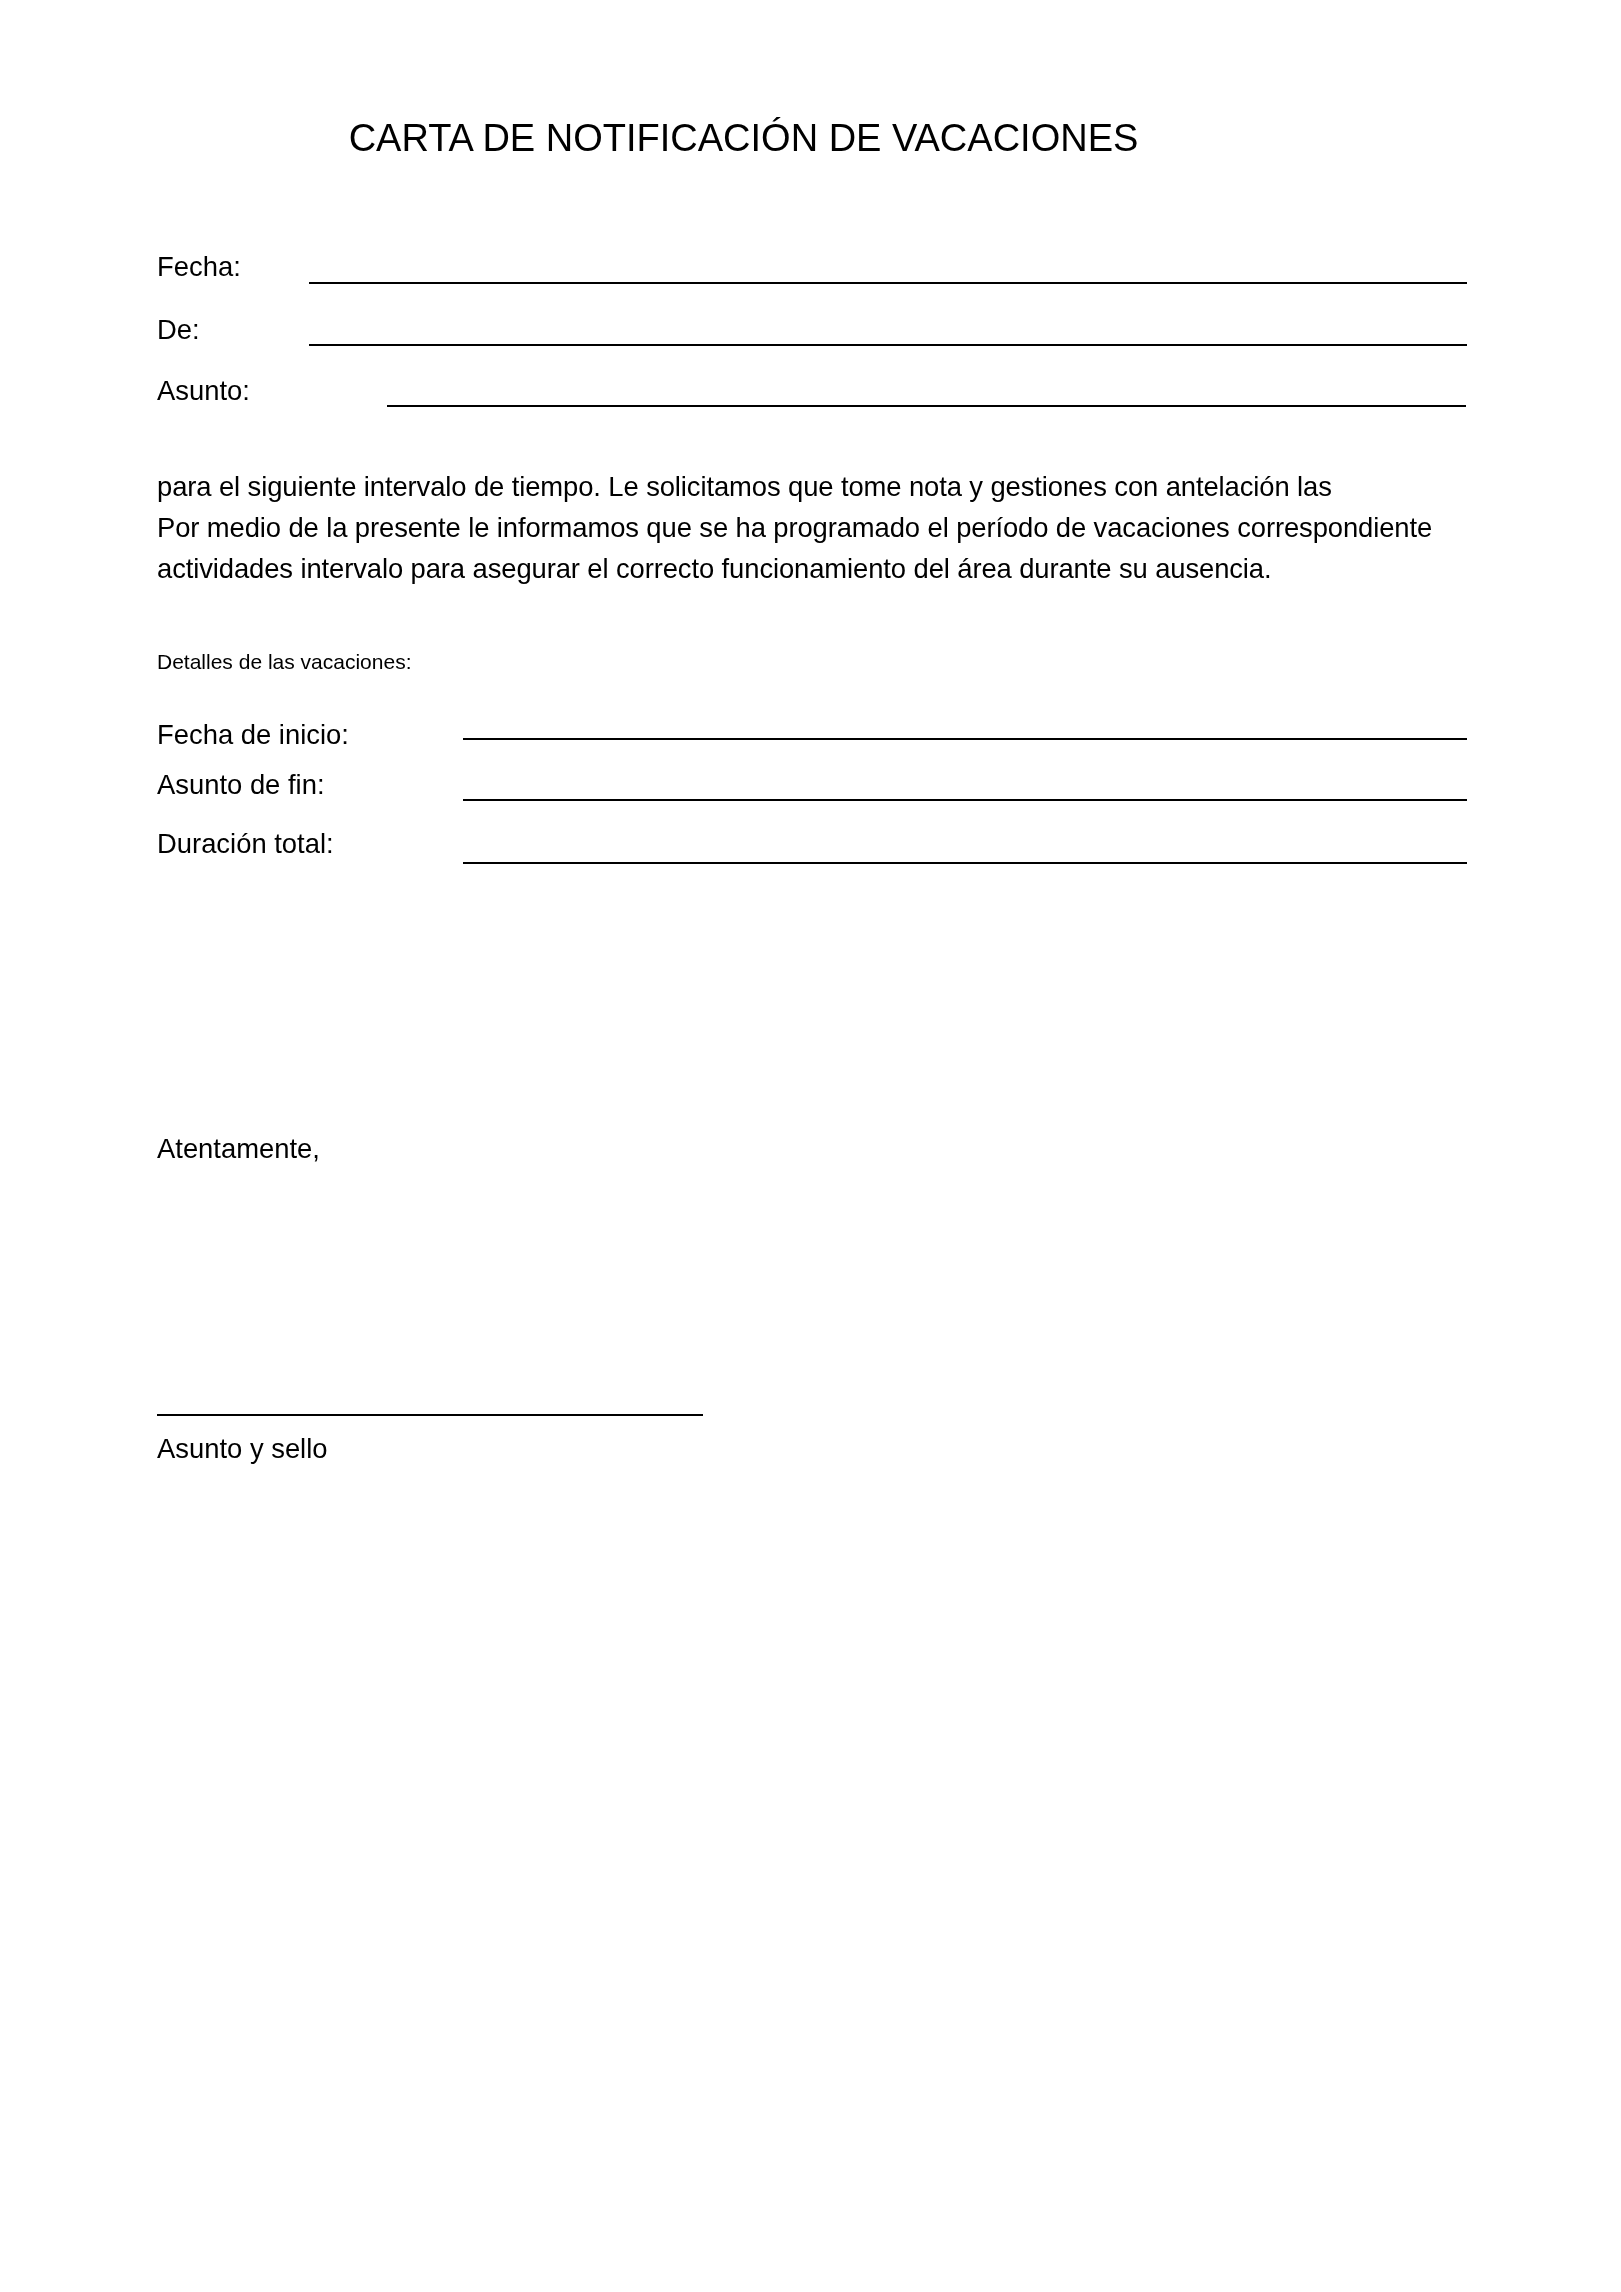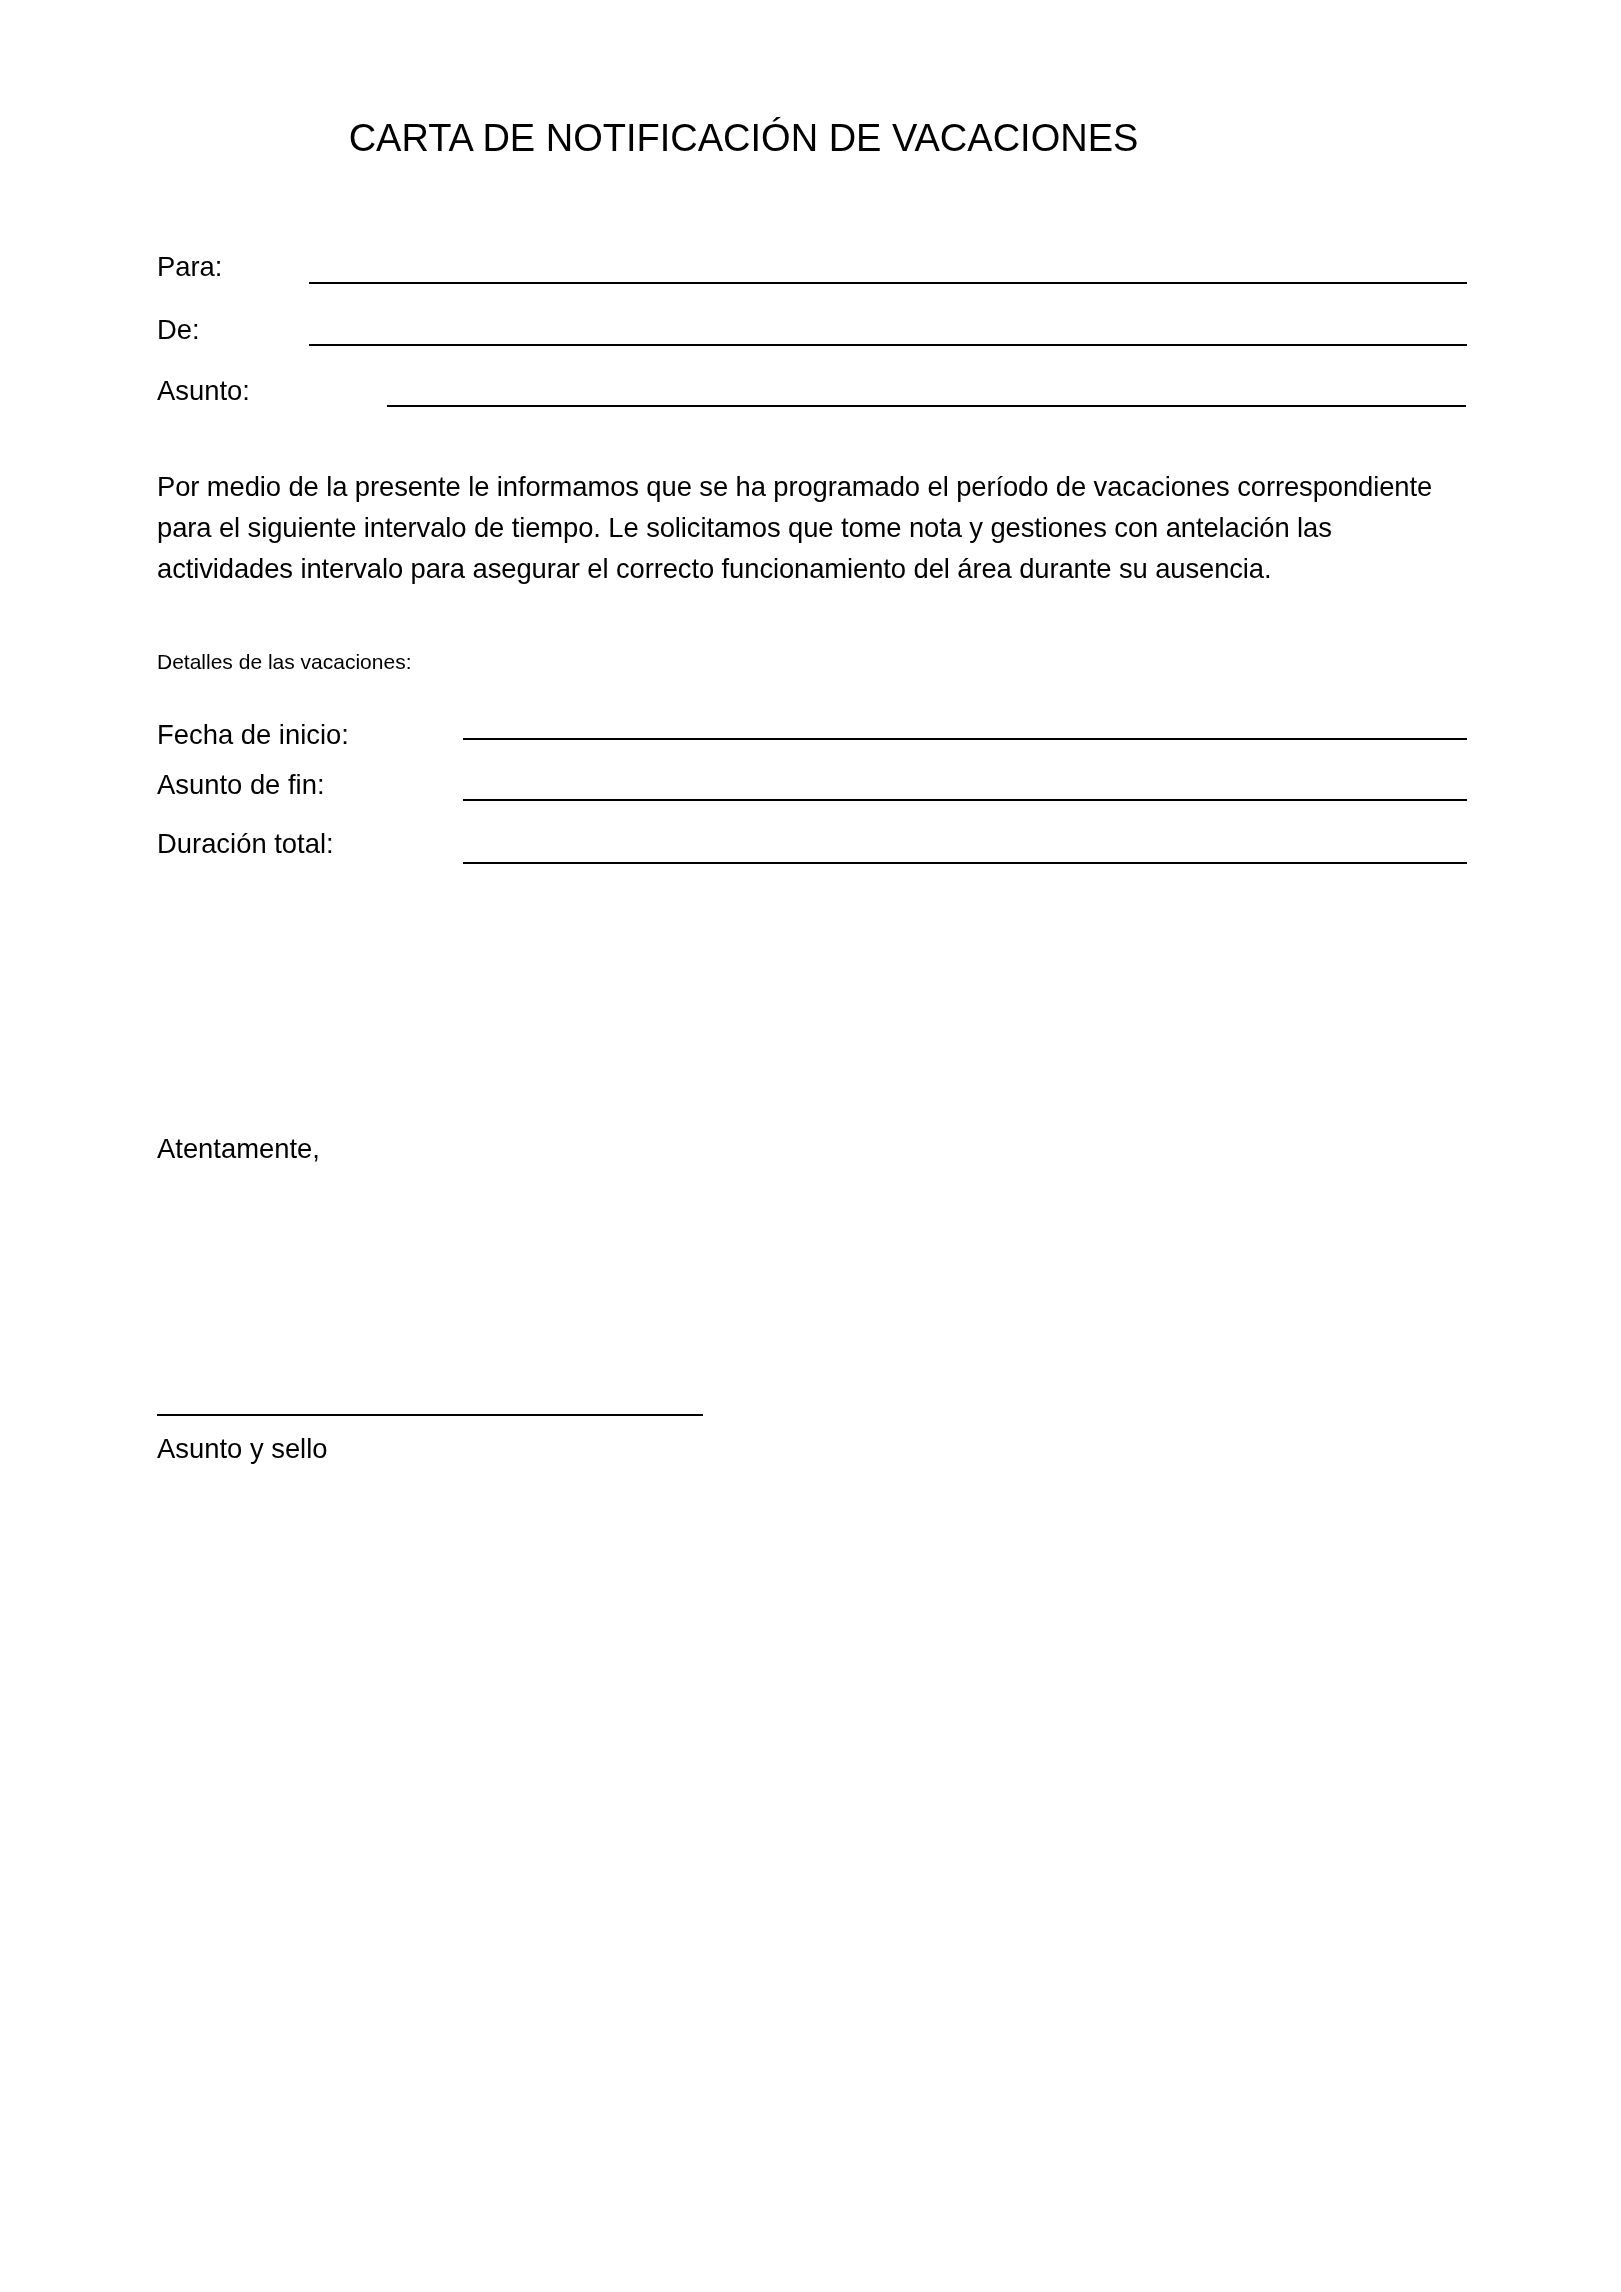--- a/index.html
+++ b/index.html
@@ -64,32 +64,32 @@
     border-bottom: 2.9px solid #000000;
   }
 </style>
 </head>
 <body>
 
 <div class="page">
 
   <div class="doc-title">CARTA DE NOTIFICACIÓN DE VACACIONES</div>
 
-  <div class="label" style="left:157px; top:253px;">Para:</div>
+  <div class="label" style="left:157px; top:253px;">Fecha:</div>
   <div class="fill-line" style="left:309px; top:251px; width:1158px;"></div>
 
   <div class="label" style="left:157px; top:316px;">De:</div>
   <div class="fill-line" style="left:309px; top:313px; width:1158px;"></div>
 
   <div class="label" style="left:157px; top:377px;">Asunto:</div>
   <div class="fill-line" style="left:387px; top:374px; width:1079px;"></div>
 
   <div class="paragraph" style="top:466px;">
+    <div>para el siguiente intervalo de tiempo. Le solicitamos que tome nota y gestiones con antelación las</div>
     <div>Por medio de la presente le informamos que se ha programado el período de vacaciones correspondiente</div>
-    <div>para el siguiente intervalo de tiempo. Le solicitamos que tome nota y gestiones con antelación las</div>
     <div>actividades intervalo para asegurar el correcto funcionamiento del área durante su ausencia.</div>
   </div>
 
   <div class="section-heading" style="left:157px; top:651px;">Detalles de las vacaciones:</div>
 
   <div class="label" style="left:157px; top:709px;margin-top:12px;">Fecha de inicio:</div>
   <div class="fill-line" style="left:463px; top:707px; width:1004px;"></div>
 
   <div class="label" style="left:157px; top:771px;">Asunto de fin:</div>
   <div class="fill-line" style="left:463px; top:768px; width:1004px;"></div>

